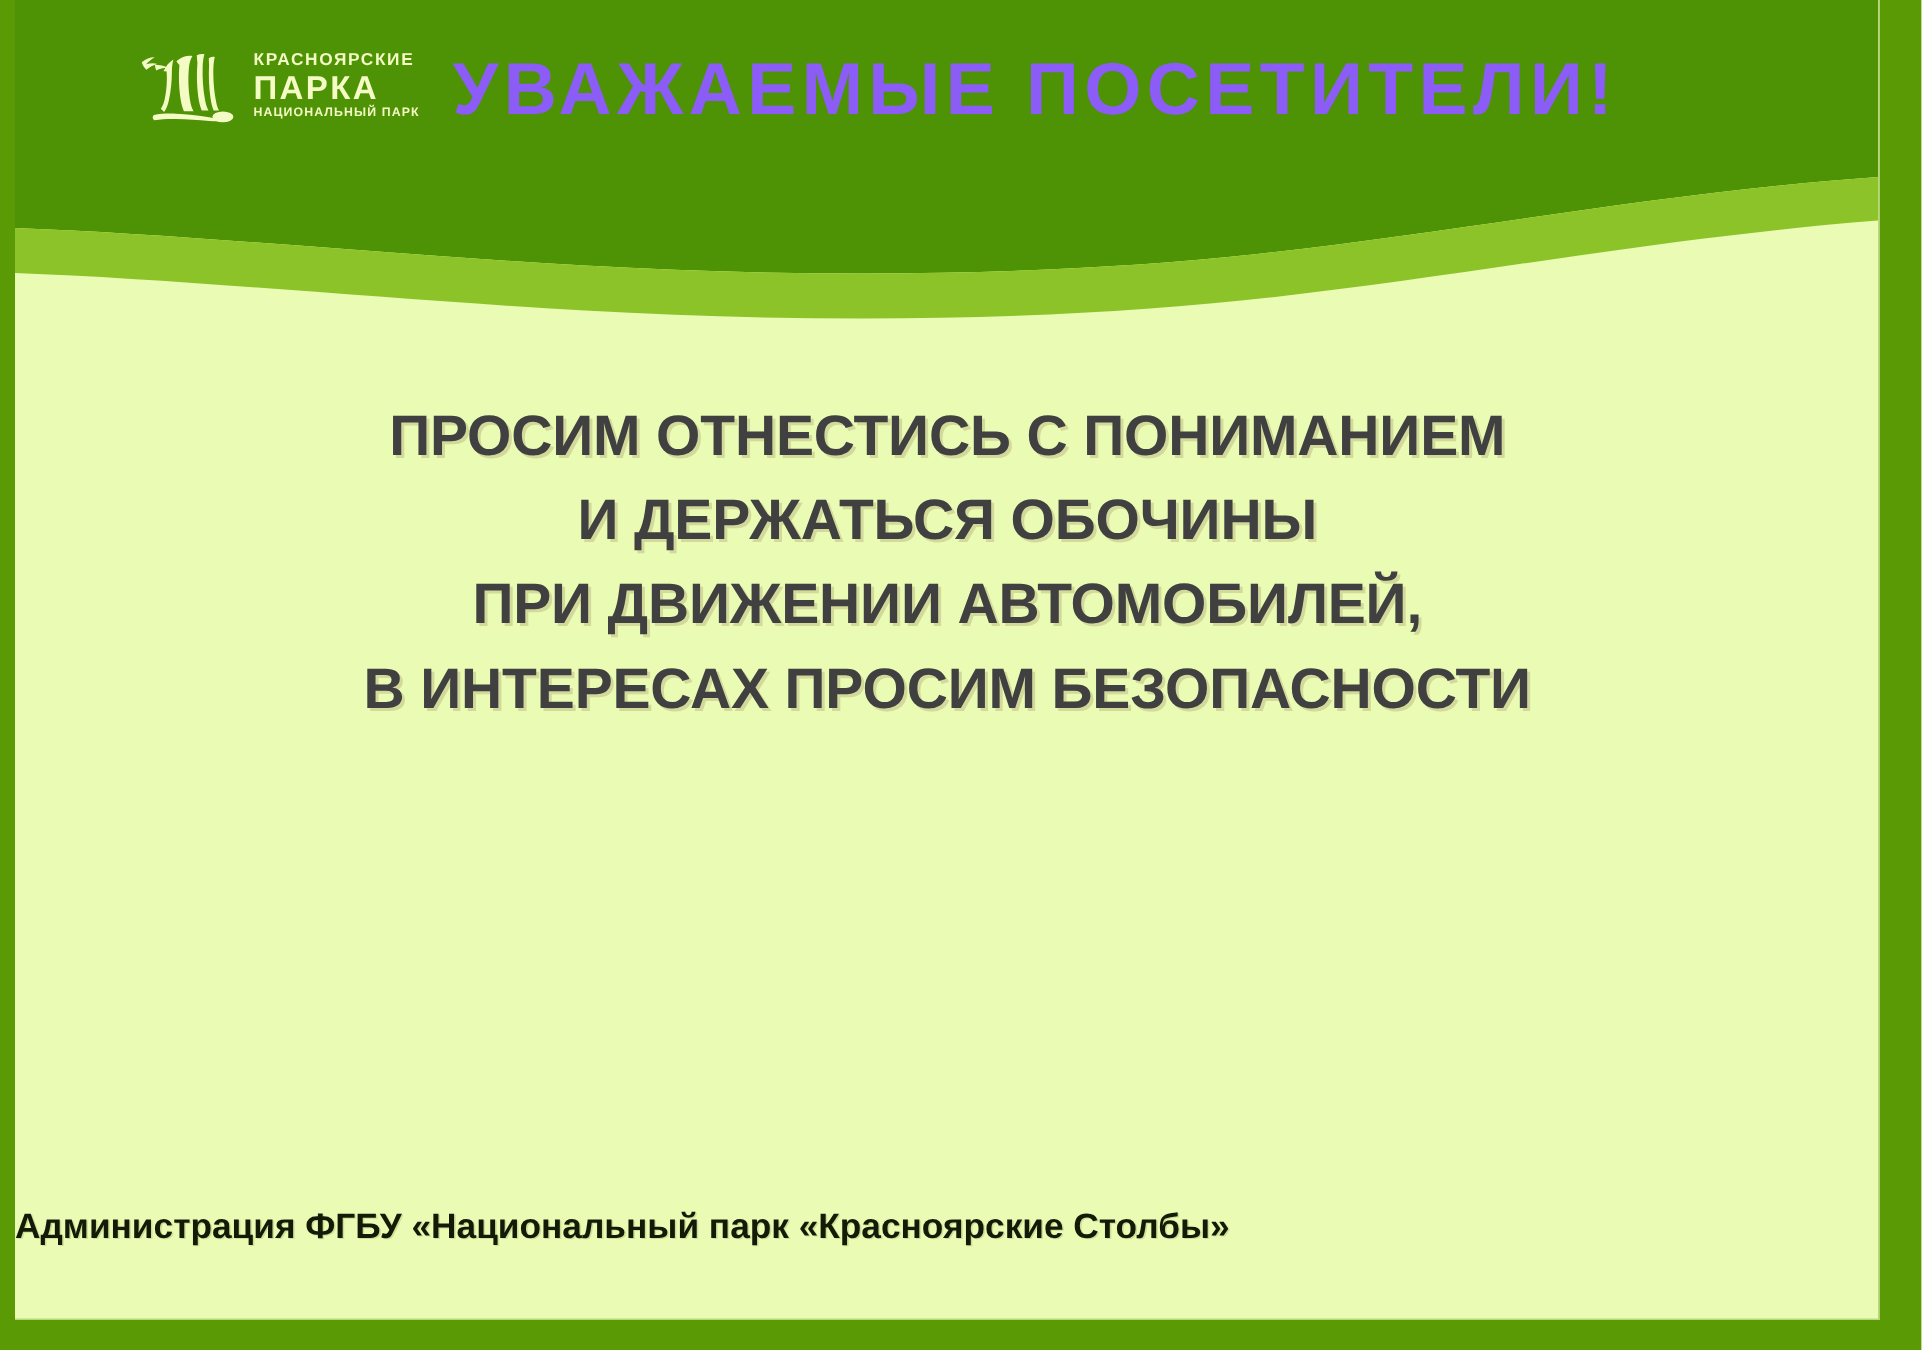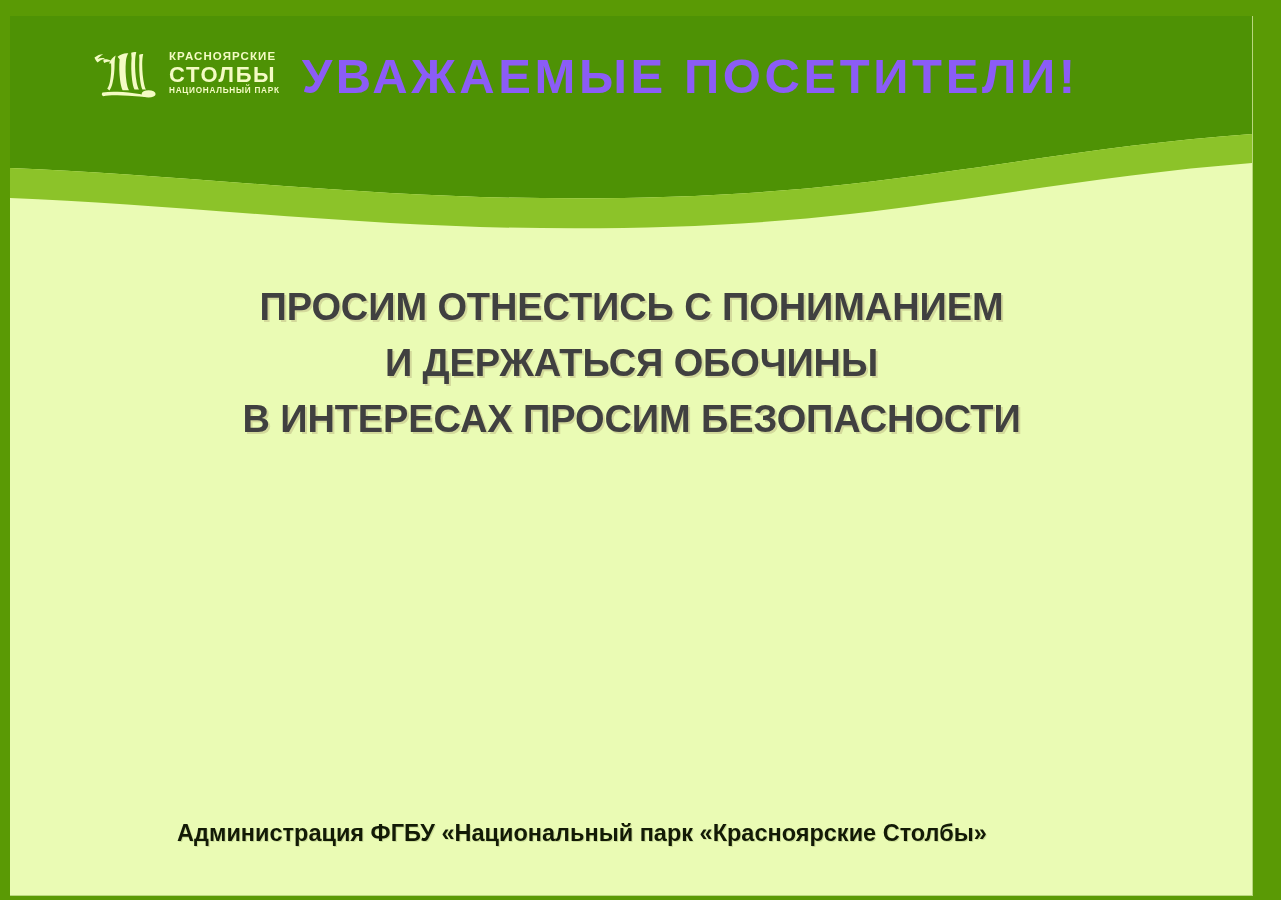--- a/index.html
+++ b/index.html
@@ -25,21 +25,21 @@
     left: 0; top: 0;
     width: 1281px;
     height: 900px;
     background: #5a9a05;
   }
 
   
   .panel {
     position: absolute;
     left: 10px;
-    top: 16px;
+    top: 0px;
     width: 1243px;
     height: 880px;
     background: #eafbb4;
     overflow: hidden;
     border-right: 1px solid #b9d77e;
     border-bottom: 1px solid #b9d77e;
     box-sizing: border-box;
   }
 
   
@@ -142,28 +142,27 @@
     white-space: nowrap;
     text-shadow: 2px 2px 0 rgba(150,130,90,0.28);
   }
 
   
   .footer {
     position: absolute;
     left: 0;
     bottom: 48px;
     width: 1092px;
-    text-align: center;
+    text-align: left;
     color: #131a06;
     font-size: 23.5px;
     font-weight: bold;
     white-space: nowrap;
     z-index: 4;
     text-shadow: 1px 1px 0 rgba(140,160,90,0.30);
-    margin-left: 26px;
   }
 </style>
 </head>
 <body>
 
 <div id="sign">
 
   <div class="frame-outer"></div>
 
   <div class="panel">
@@ -194,35 +193,36 @@
 
             <path d="M51.2,11.8 C52.6,11.0 54.0,10.7 55.2,11.0 C54.5,13.8 54.2,17.2 54.2,21.2 C54.2,28.4 54.9,35.2 56.2,41.5 C56.7,43.8 57.3,45.5 58.0,46.6 L54.4,46.6 C53.5,44.4 52.8,41.6 52.3,38.2 C51.3,31.2 51.0,23.8 51.4,16.3 C51.3,14.8 51.2,13.3 51.2,11.8 Z"></path>
 
             <path d="M14.5,49.6 C19.0,48.8 24.0,48.6 29.4,48.8 C36.8,49.1 44.2,49.9 51.4,51.1 C55.3,51.8 58.4,52.6 60.6,53.5 C58.6,54.0 55.5,54.0 51.4,53.6 C44.2,52.9 36.8,52.4 29.4,52.3 C23.8,52.2 19.0,52.5 15.0,53.2 C13.6,52.2 13.4,50.9 14.5,49.6 Z"></path>
             <ellipse cx="60.6" cy="50.9" rx="7.0" ry="3.6"></ellipse>
           </g>
         </svg>
 
         <div class="logo-text">
           <div class="logo-l1">КРАСНОЯРСКИЕ</div>
-          <div class="logo-l2">СТОЛБЫ</div>
+          <div class="logo-l2">ПАРКА</div>
           <div class="logo-l3">НАЦИОНАЛЬНЫЙ ПАРК</div>
         </div>
       </div>
 
       <div class="header-title">УВАЖАЕМЫЕ ПОСЕТИТЕЛИ!</div>
     </div>
 
     <div class="message">
 
       <div class="msg-gap"></div>
 
       <div class="msg-red">
         <div>ПРОСИМ ОТНЕСТИСЬ С ПОНИМАНИЕМ</div>
         <div>И ДЕРЖАТЬСЯ ОБОЧИНЫ</div>
+        <div>ПРИ ДВИЖЕНИИ АВТОМОБИЛЕЙ,</div>
         <div>В ИНТЕРЕСАХ ПРОСИМ БЕЗОПАСНОСТИ</div>
       </div>
     </div>
 
     <div class="footer">Администрация ФГБУ «Национальный парк «Красноярские Столбы»</div>
 
   </div>
 </div>
 
 </body></html>

